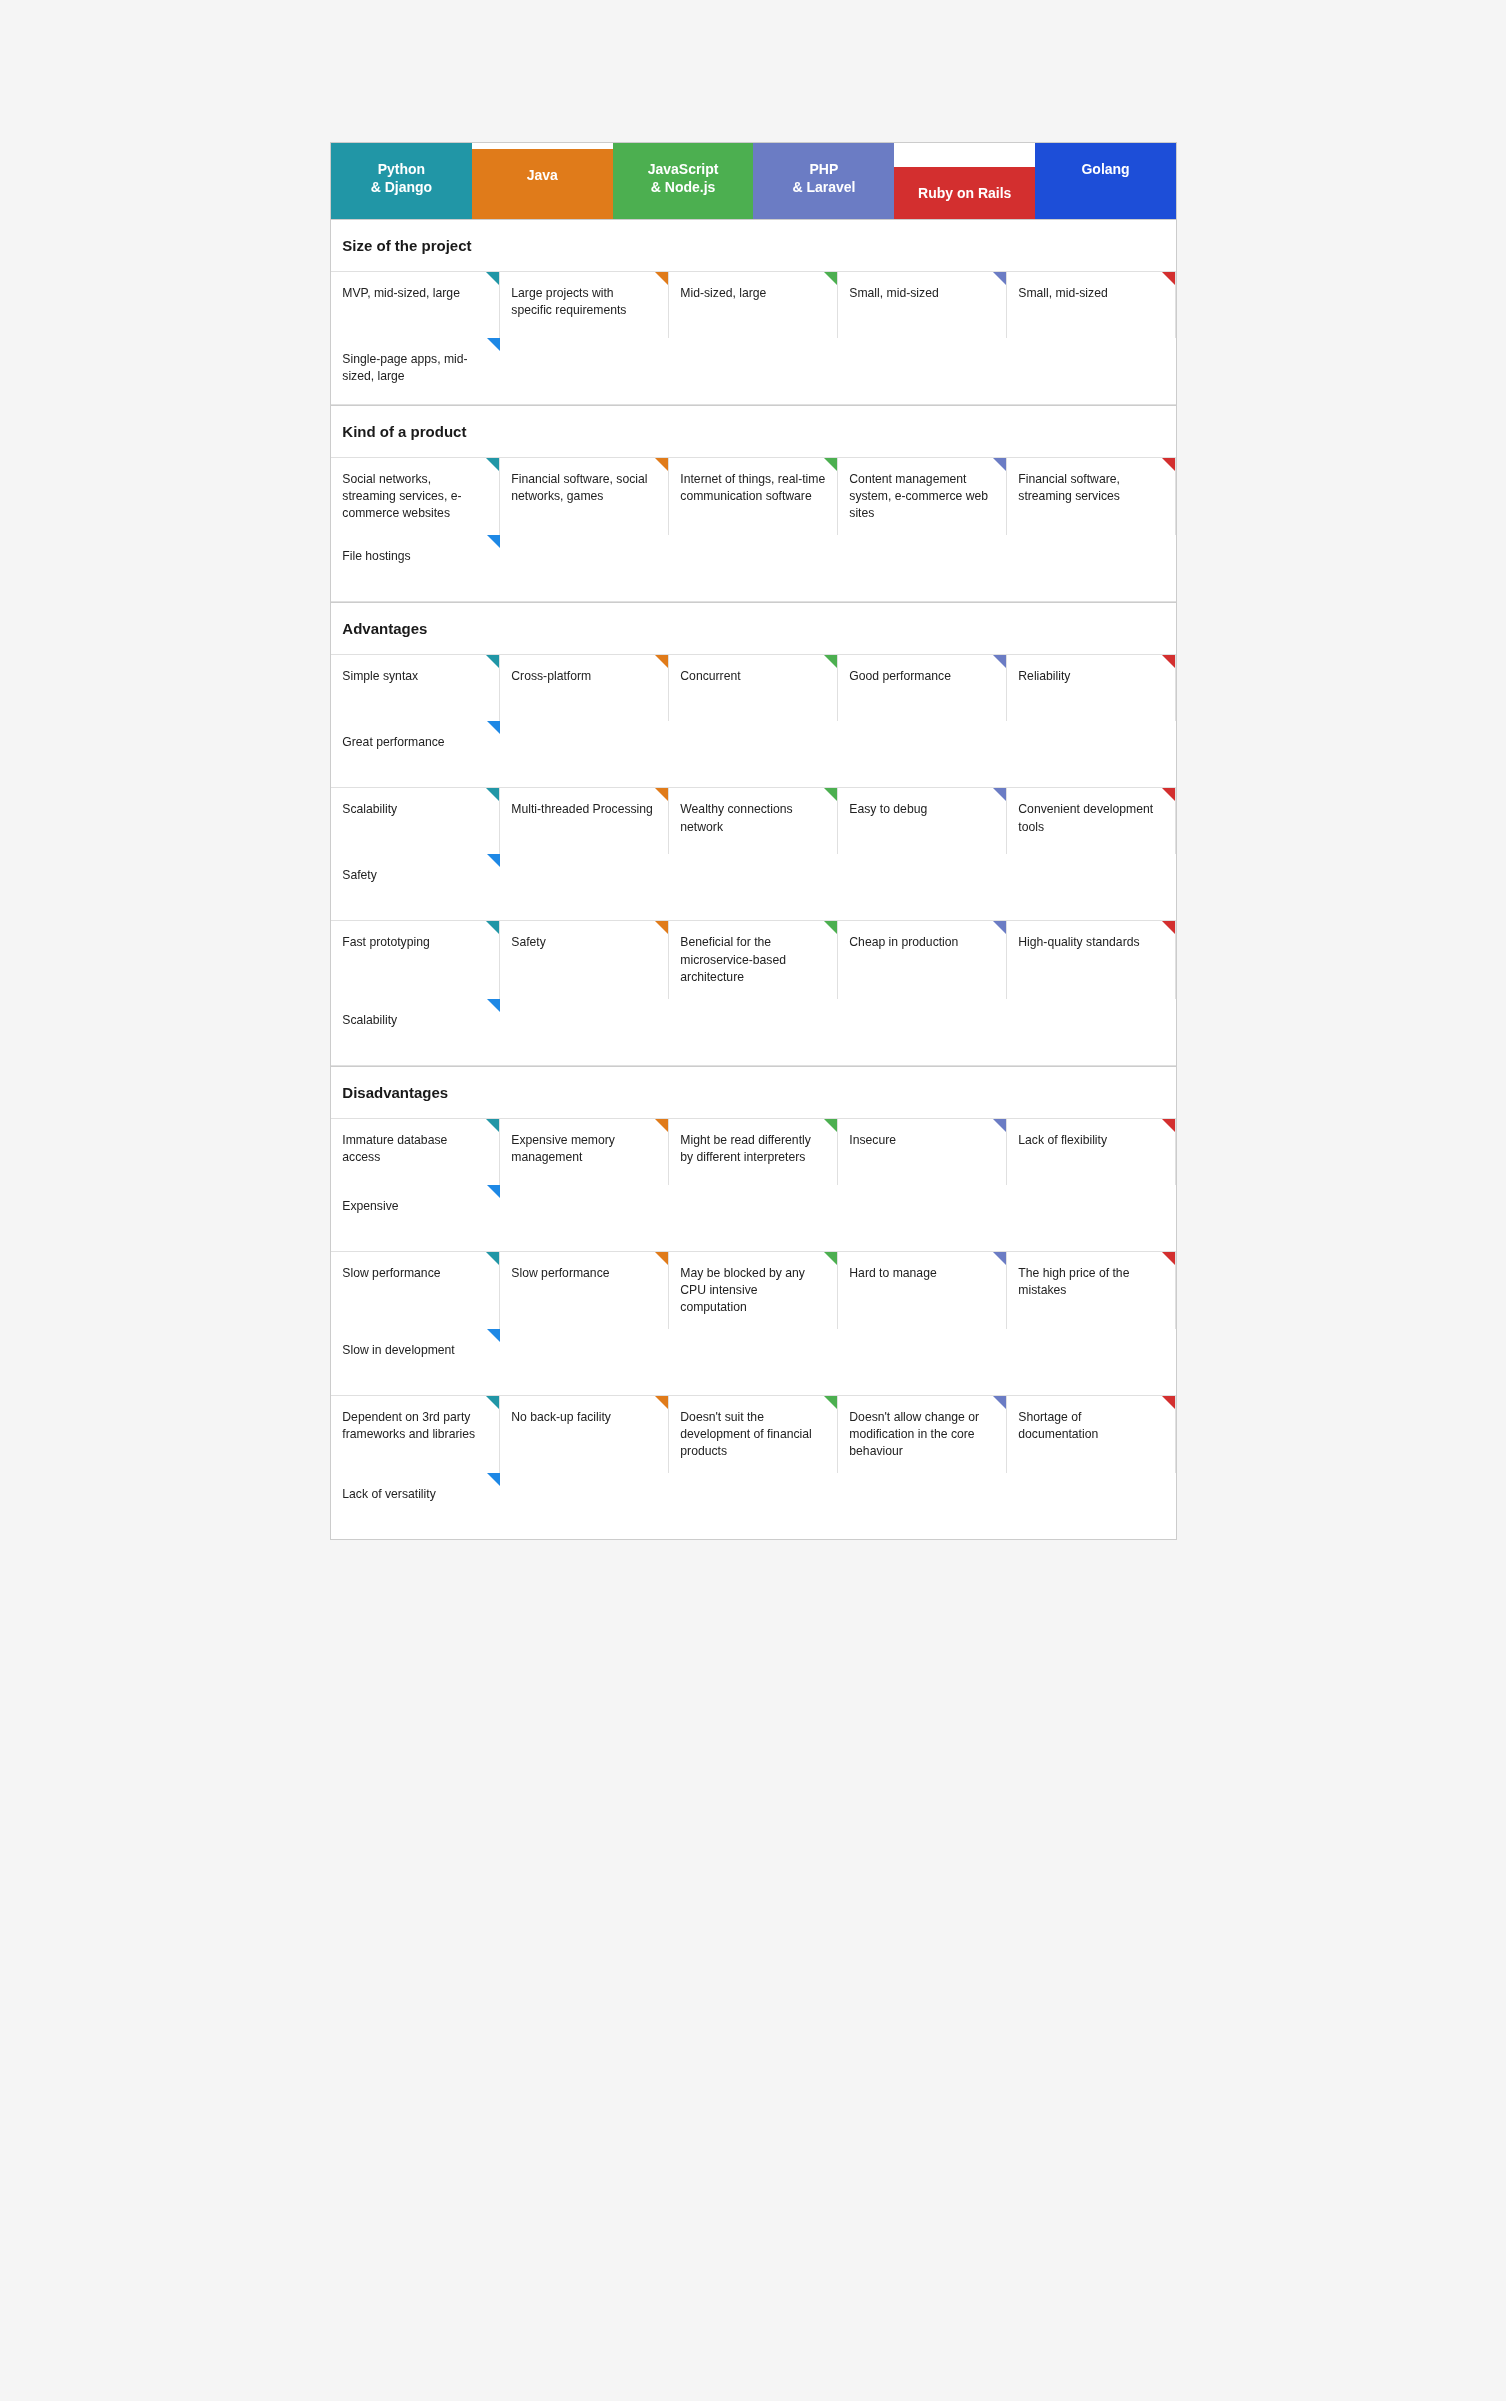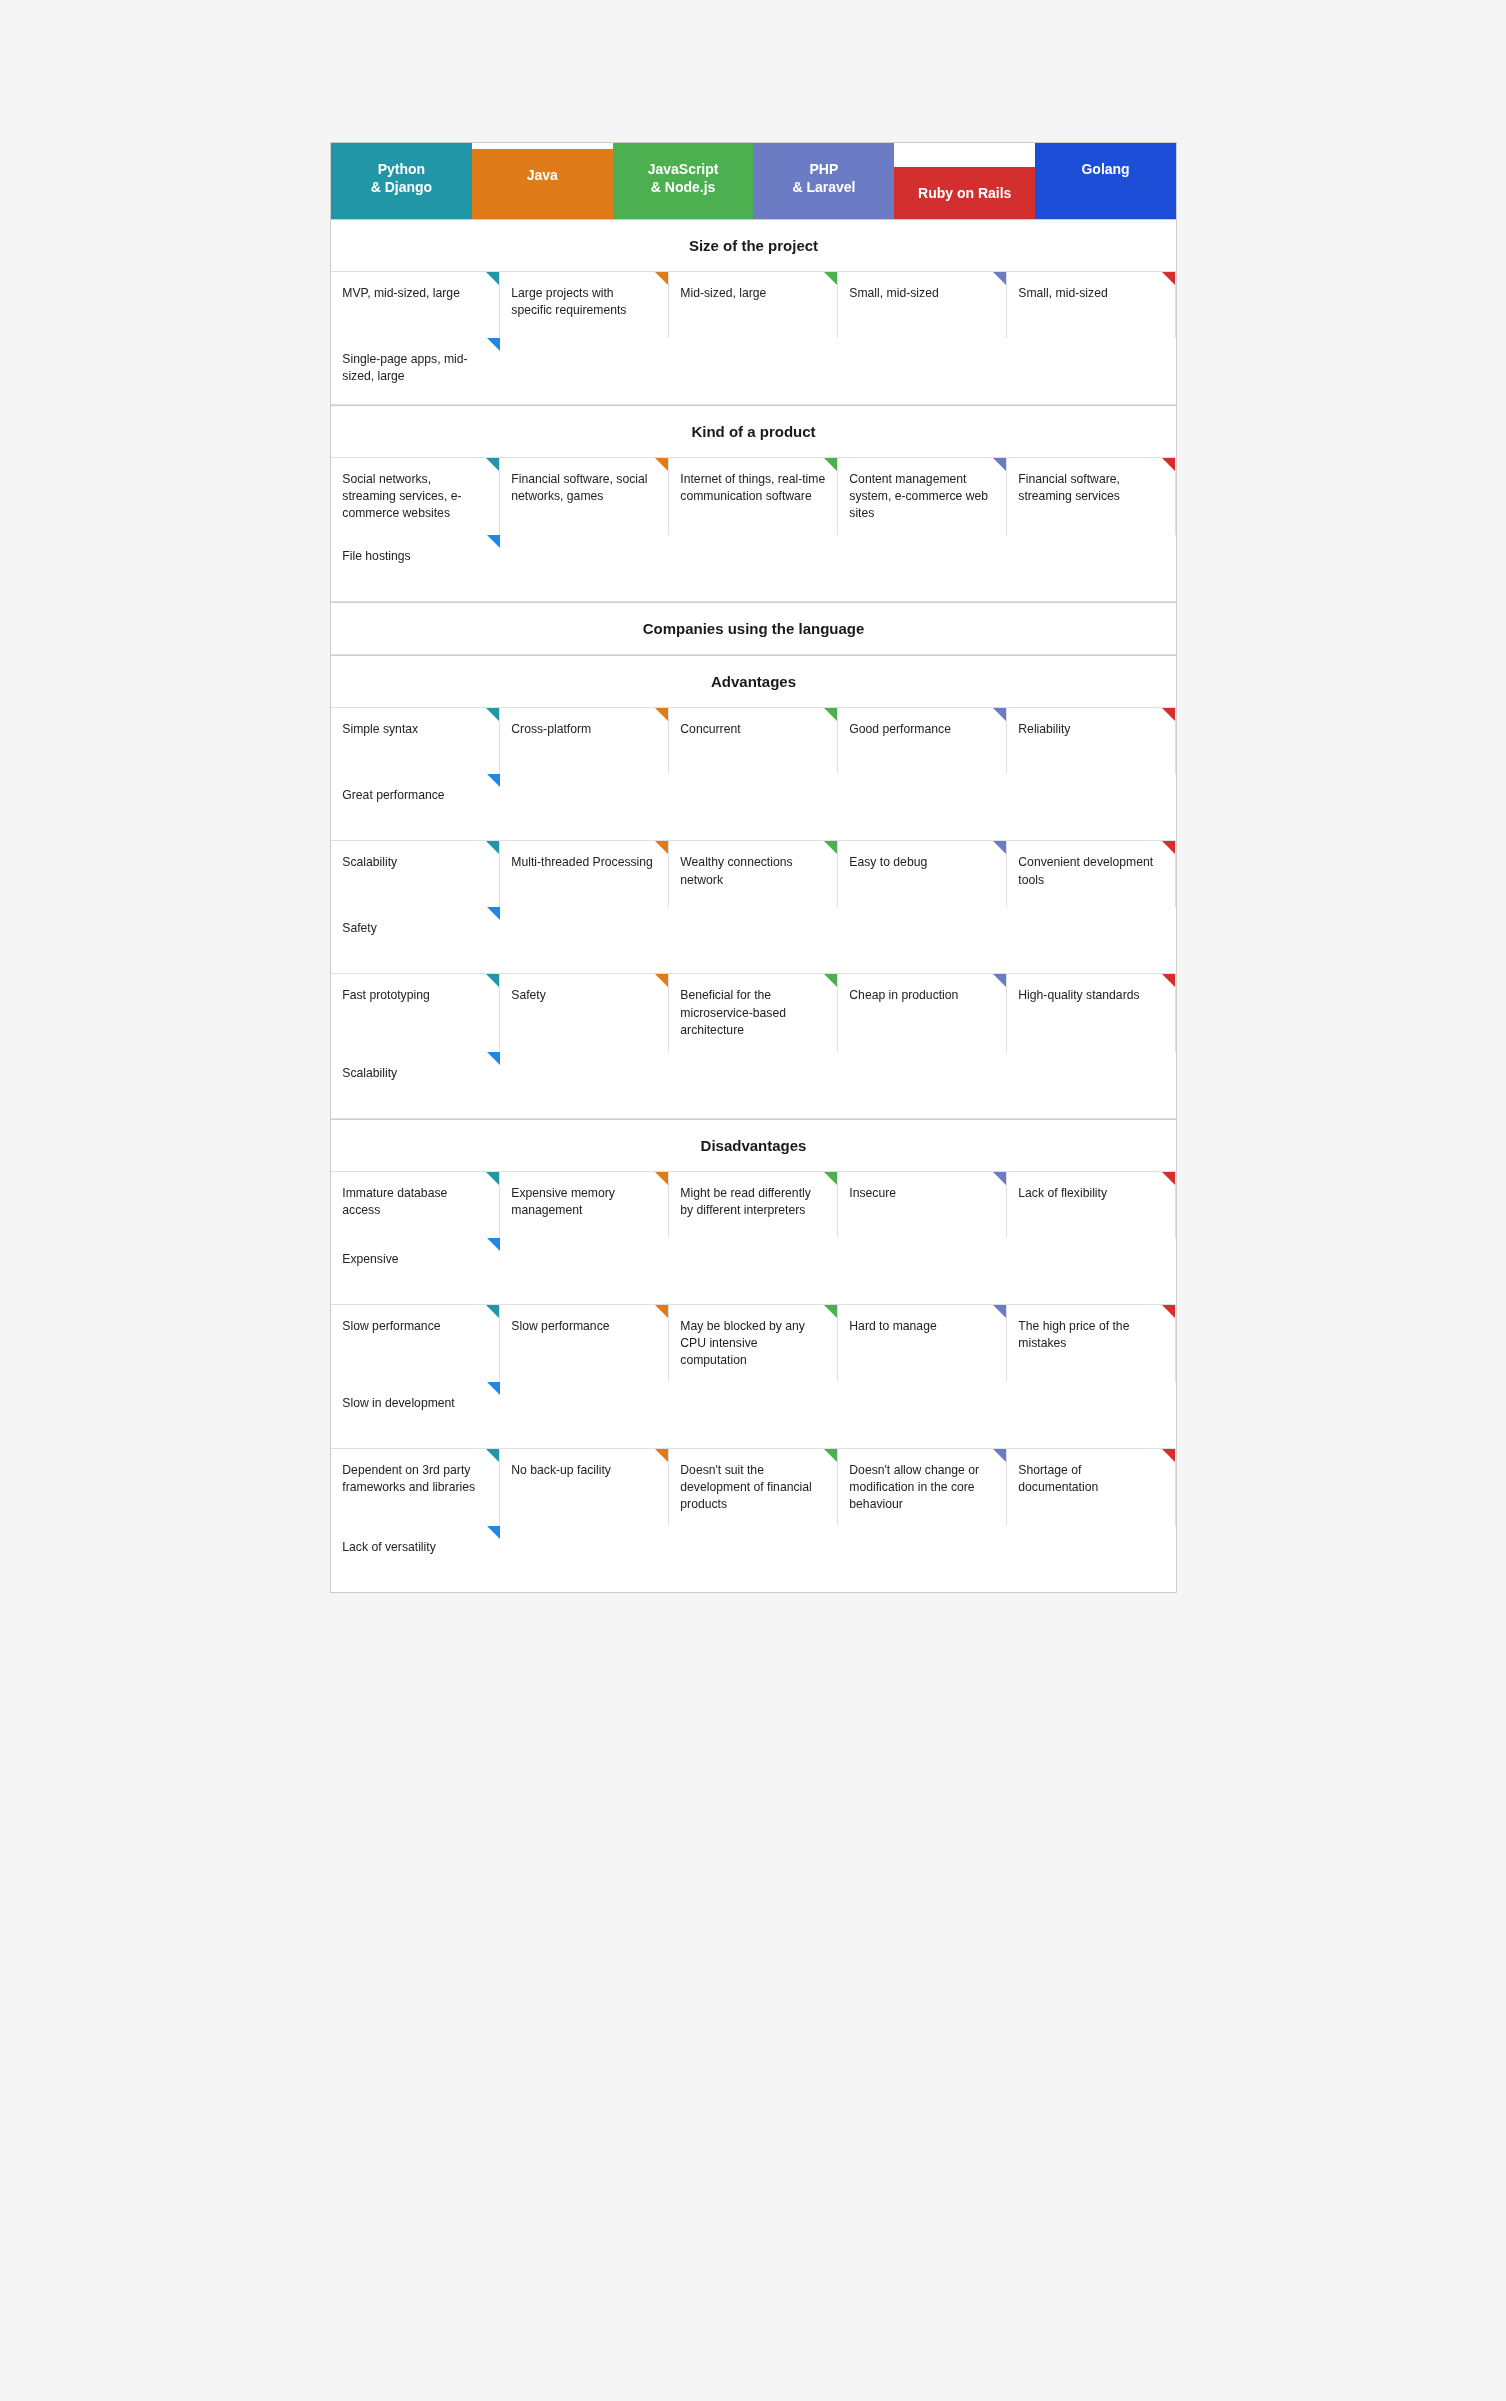--- a/index.html
+++ b/index.html
@@ -43,21 +43,21 @@
     .col-python { background: #2196a6; }
     .col-java { background: #e07b1a; margin-top: 6px; }
     .col-js { background: #4caf50; }
     .col-php { background: #6b7cc4; }
     .col-ruby { background: #d32f2f; margin-top: 24px; }
     .col-golang { background: #1d4ed8; }
 
     
     .section-header {
       background: #fff;
-      text-align: center;
+      text-align: left;
       padding: 17px 11.3px;
       font-weight: 700;
       font-size: 15px;
       color: #1a1a1a;
       border-top: 0.9px solid #ccc;
       border-bottom: 0.9px solid #e0e0e0;
     }
 
     
     .data-row {
@@ -131,21 +131,20 @@
         </div>
         <div class="section-header">Kind of a product</div>
         <div class="data-row">
           <div class="data-cell tri-blue">Social networks, streaming services, e-commerce websites</div>
           <div class="data-cell tri-orange">Financial software, social networks, games</div>
           <div class="data-cell tri-green">Internet of things, real-time communication software</div>
           <div class="data-cell tri-purple">Content management system, e-commerce web sites</div>
           <div class="data-cell tri-red">Financial software, streaming services</div>
           <div class="data-cell tri-lightblue">File hostings</div>
         </div>
-        <div class="section-header">Companies using the language</div>
         <div class="section-header">Advantages</div>
         <div class="data-row">
           <div class="data-cell tri-blue">Simple syntax</div>
           <div class="data-cell tri-orange">Cross-platform</div>
           <div class="data-cell tri-green">Concurrent</div>
           <div class="data-cell tri-purple">Good performance</div>
           <div class="data-cell tri-red">Reliability</div>
           <div class="data-cell tri-lightblue">Great performance</div>
         </div>
         <div class="data-row">

